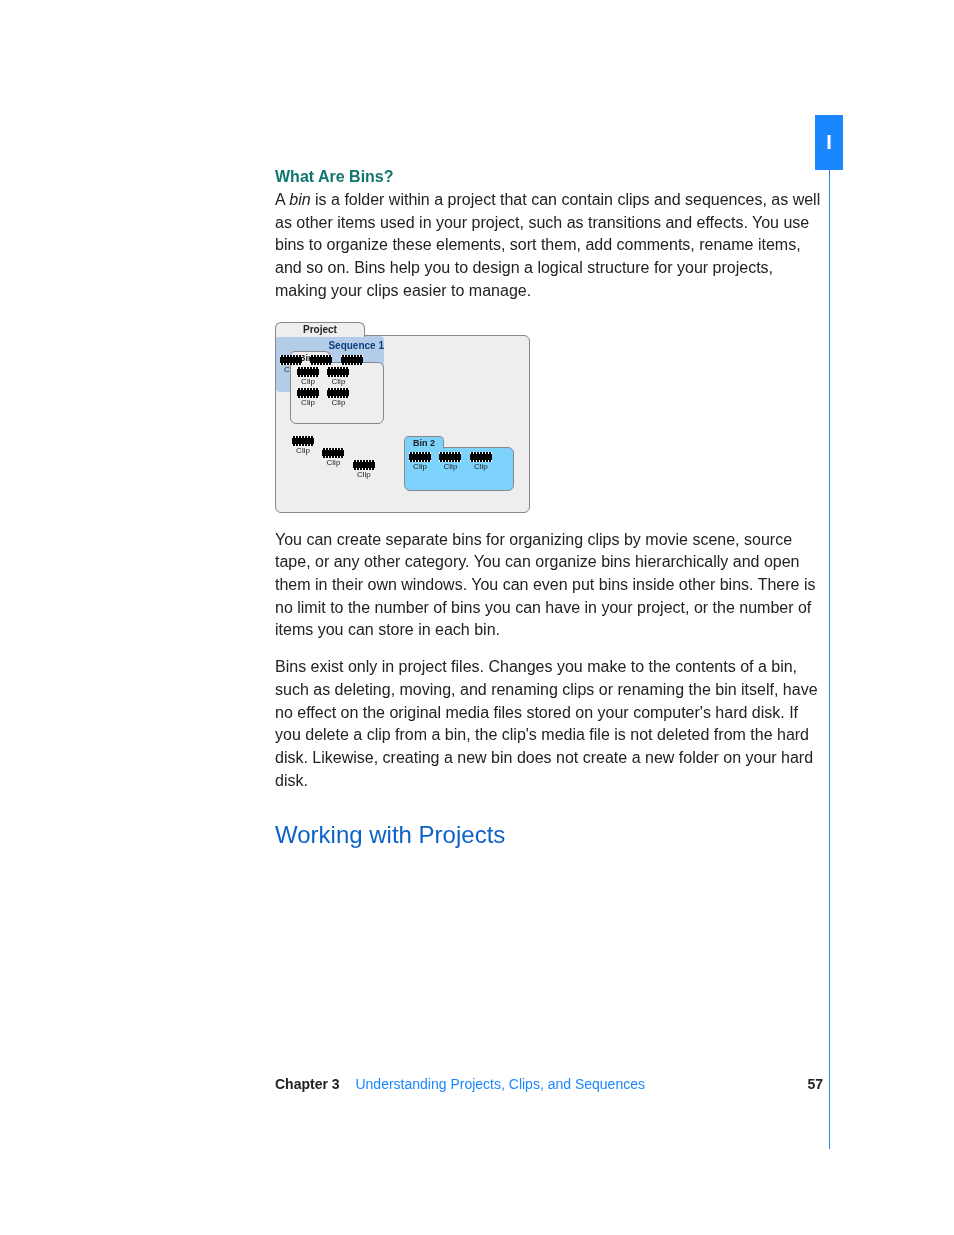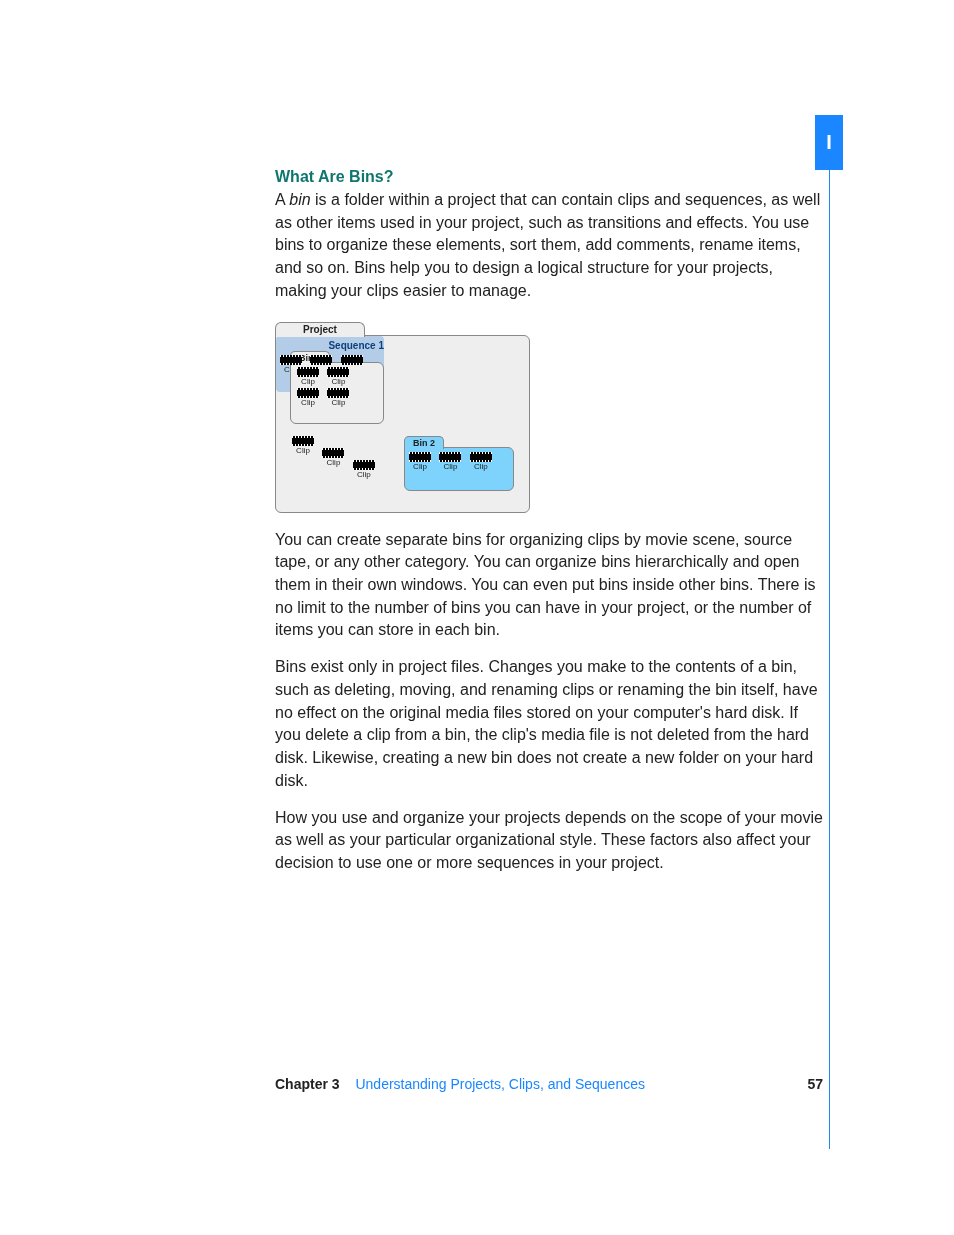--- a/index.html
+++ b/index.html
@@ -192,20 +192,20 @@
     <div class="loose">
       <span class="clip"><div class="film"></div><div class="t">Clip</div></span>
       <span class="clip" style="position:relative; top:12px;"><div class="film"></div><div class="t">Clip</div></span>
       <span class="clip" style="position:relative; top:24px;"><div class="film"></div><div class="t">Clip</div></span>
     </div>
   </div>
 
   <p class="body">You can create separate bins for organizing clips by movie scene, source tape, or any other category. You can organize bins hierarchically and open them in their own windows. You can even put bins inside other bins. There is no limit to the number of bins you can have in your project, or the number of items you can store in each bin.</p>
   <p class="body">Bins exist only in project files. Changes you make to the contents of a bin, such as deleting, moving, and renaming clips or renaming the bin itself, have no effect on the original media files stored on your computer's hard disk. If you delete a clip from a bin, the clip's media file is not deleted from the hard disk. Likewise, creating a new bin does not create a new folder on your hard disk.</p>
 
-  <p class="body">How you use and organize your projects depends on the scope of your movie as well as your particular organizational style. These factors also affect your decision to use one or more sequences in your project.</p>
+  <h2 class="section">Working with Projects</h2>
 </div>
 
 <div class="footer">
   <span class="chap">Chapter 3</span>
   <span class="title">Understanding Projects, Clips, and Sequences</span>
   <span class="pn">57</span>
 </div>
 
 </body></html>

